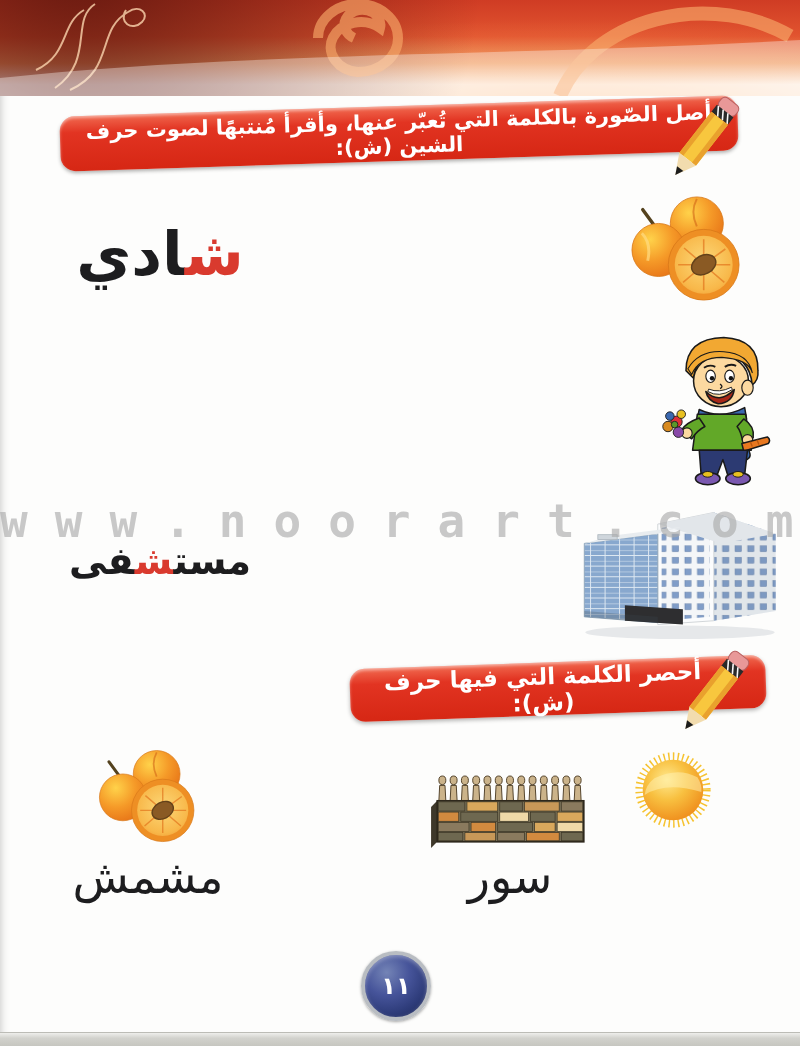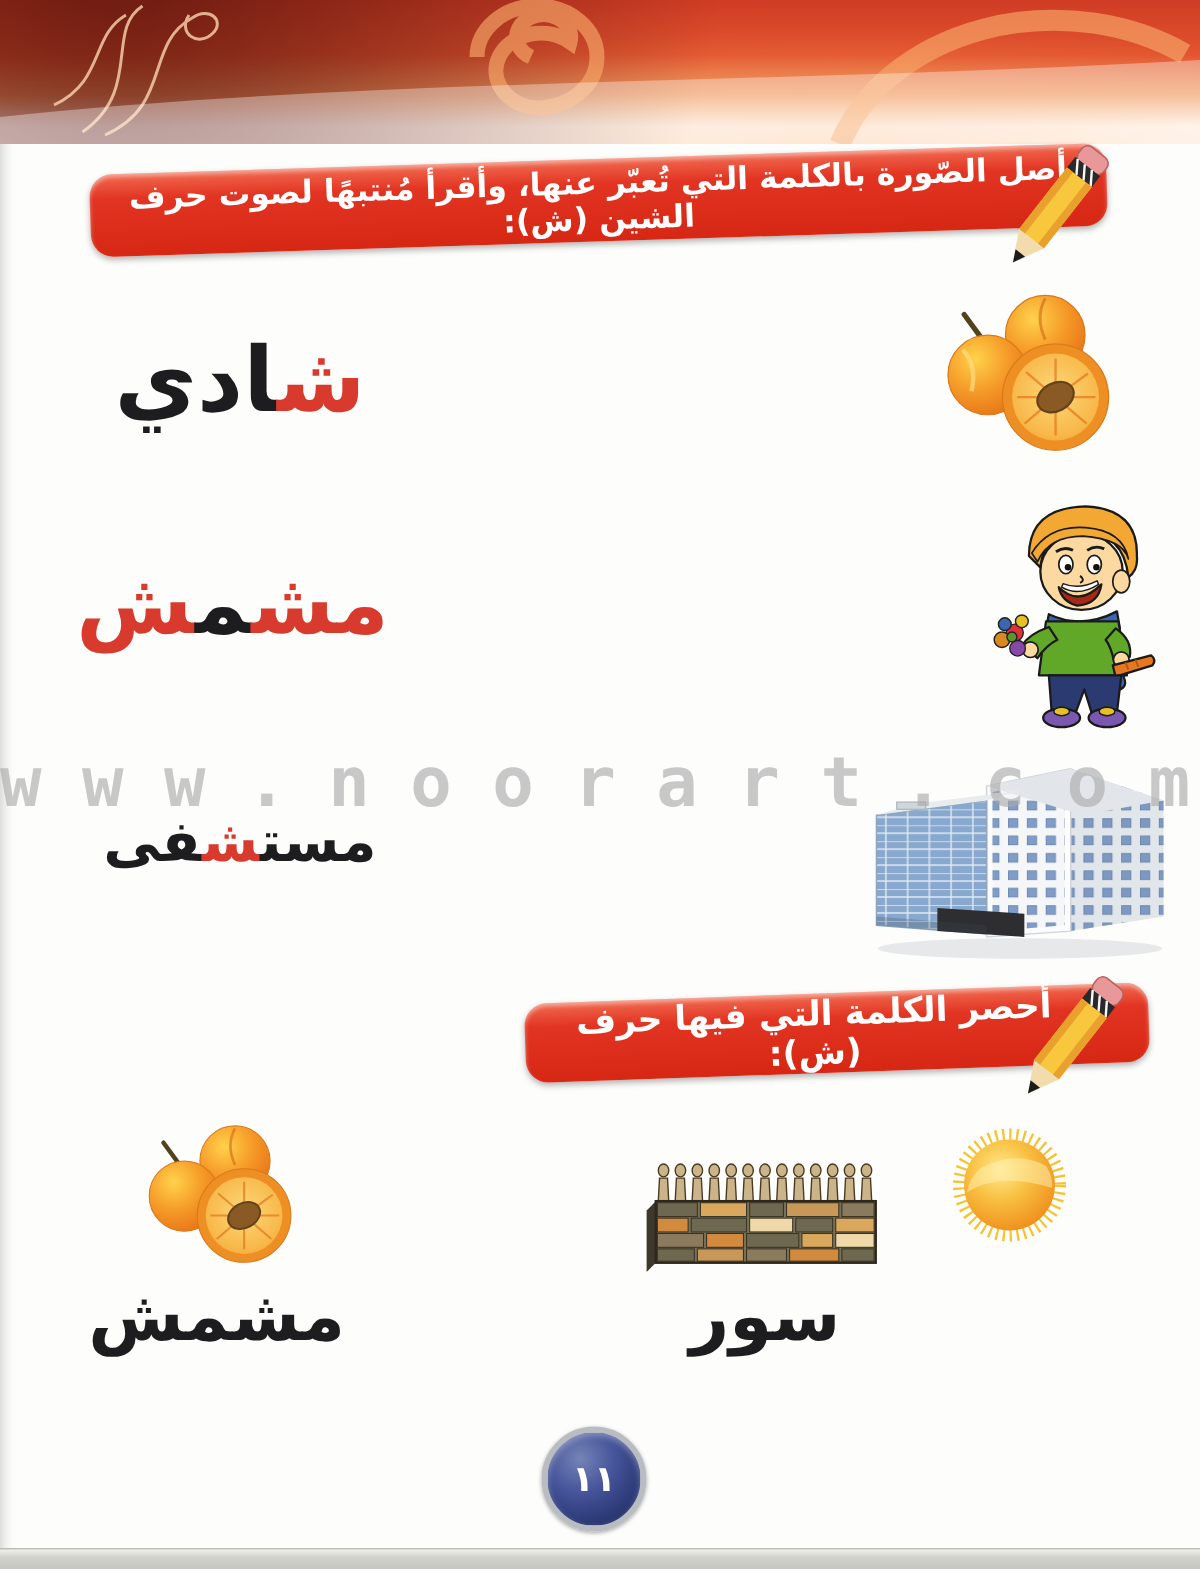--- a/index.html
+++ b/index.html
@@ -48,21 +48,21 @@
     letter-spacing:27px;color:var(--watermark-gray,#a9a9a9);opacity:.62;
     white-space:nowrap;overflow:hidden;pointer-events:none;font-weight:bold;
   }
   
   .sel-item{position:absolute;top:746px;height:172px;text-align:center;z-index:10;}
   .sel-sun{left:603px;width:140px;}
   .sel-wall{left:422px;width:176px;}
   .sel-street{left:256px;width:142px;}
   .sel-apricot{left:66px;width:164px;}
   .sel-img{display:flex;justify-content:center;align-items:flex-start;height:110px;}
-  .sel-word{position:absolute;left:0;top:104px;width:100%;direction:rtl;font-weight:bold;
+  .sel-word{position:absolute;left:0;top:104px;width:100%;direction:rtl;font-weight:normal;
     font-size:46px;color:var(--text-black,#1d1d1f);}
   
   .page-badge{
     position:absolute;left:361px;top:951px;width:62px;height:62px;border-radius:50%;
     background:radial-gradient(circle at 35% 28%, #7484b6 0%, #46549a 38%, var(--page-circle-blue,#2e3c7a) 68%, #1b2654 100%);
     border:4px solid #b9bdc2;box-shadow:0 1px 3px rgba(0,0,0,.35), inset 0 2px 4px rgba(255,255,255,.35);
     display:flex;align-items:center;justify-content:center;
     color:#fff;font-size:24px;font-weight:bold;z-index:15;
   }
   
@@ -99,21 +99,20 @@
       <path d="M37 14 l6 9 M43 14 l6 9 M49 14 l6 9" stroke="#f8f8f8" stroke-width="1.6"></path>
       <rect x="35" y="23" width="21" height="52" fill="#f8c73e"></rect>
       <rect x="35" y="23" width="5" height="52" fill="#e9a12d"></rect>
       <rect x="51" y="23" width="5" height="52" fill="#e9a12d"></rect>
       <polygon points="35,75 56,75 45.5,95" fill="#f2dcae"></polygon>
       <polygon points="41.5,87 49.5,87 45.5,95" fill="#1c1c1c"></polygon>
     </g>
   </svg>
 
   <div class="word w1"><span class="red-letter">ش‍</span><span>‍ادي</span></div>
-  <div class="word w2"><span class="red-letter">مش‍</span><span>‍م‍</span><span class="red-letter">‍ش</span></div>
   <div class="word w3"><span>مست‍</span><span class="red-letter">‍ش‍</span><span>‍فى</span></div>
 
   <div class="match-img img-apricots">
     <svg width="118" height="114" viewBox="0 0 120 116">
       <defs>
         <radialGradient id="ap1" cx="35%" cy="30%" r="75%">
           <stop offset="0%" stop-color="#ffd24a"></stop>
             <stop offset="55%" stop-color="#f59a28"></stop>
             <stop offset="100%" stop-color="#e87618"></stop>
         </radialGradient>

